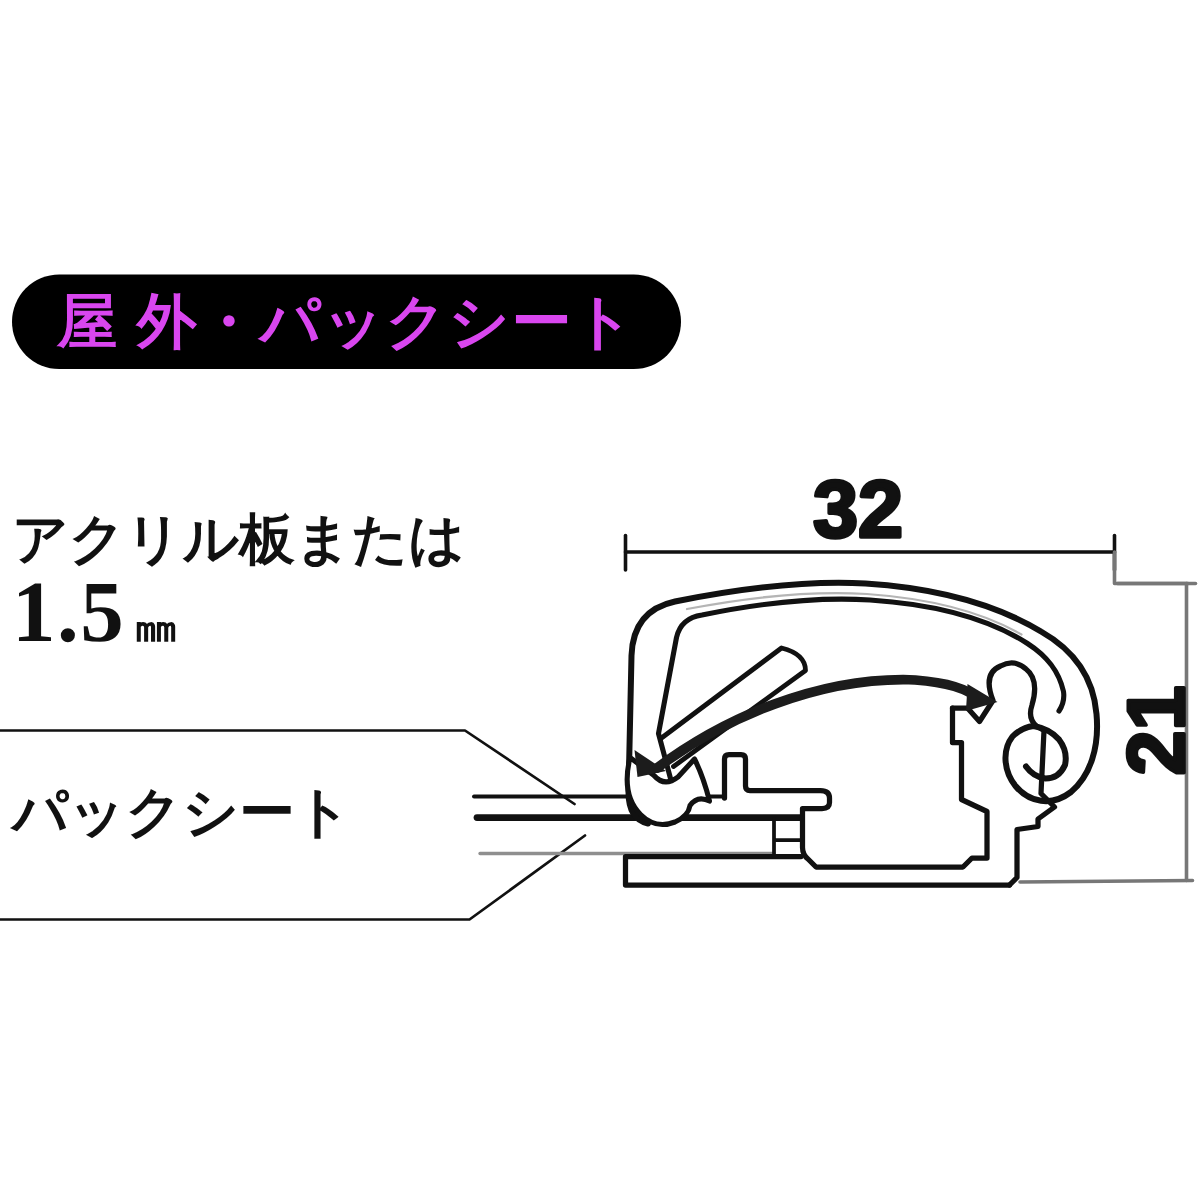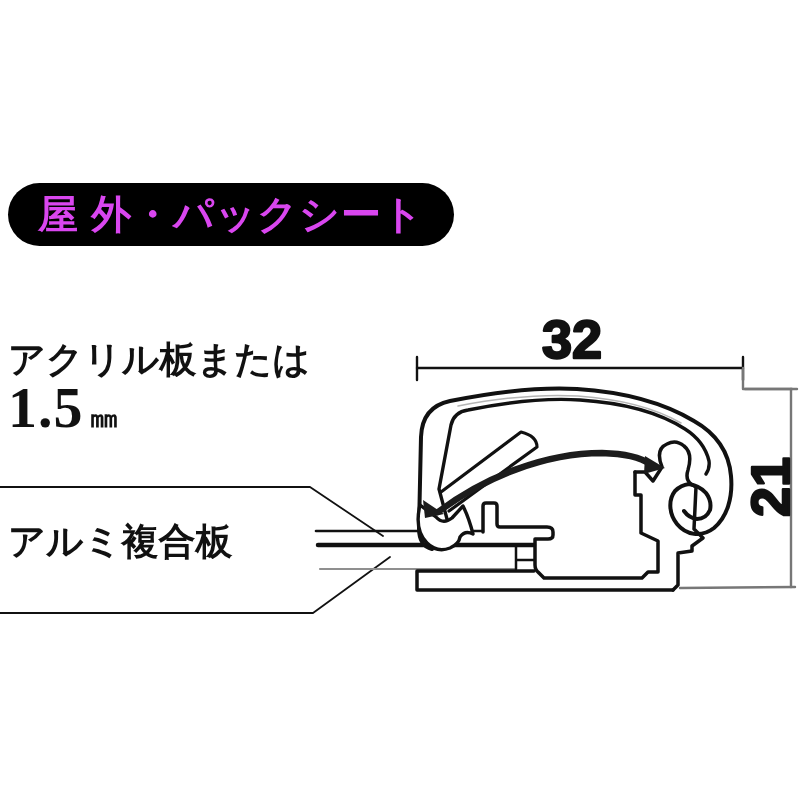--- a/index.html
+++ b/index.html
@@ -81,16 +81,16 @@
   </div>
 
   <div class="spec-label" id="label-acrylic">
     <div class="spec-line">アクリル板または</div>
     <div class="spec-line">
       <span class="spec-value">1.5</span><span class="spec-unit">㎜</span>
     </div>
   </div>
 
   <div class="spec-label" id="label-aluminum">
-    <div class="spec-line">アルミ複合板</div>
+    <div class="spec-line">パックシート</div>
   </div>
 
 </div>
 
 </body></html>

